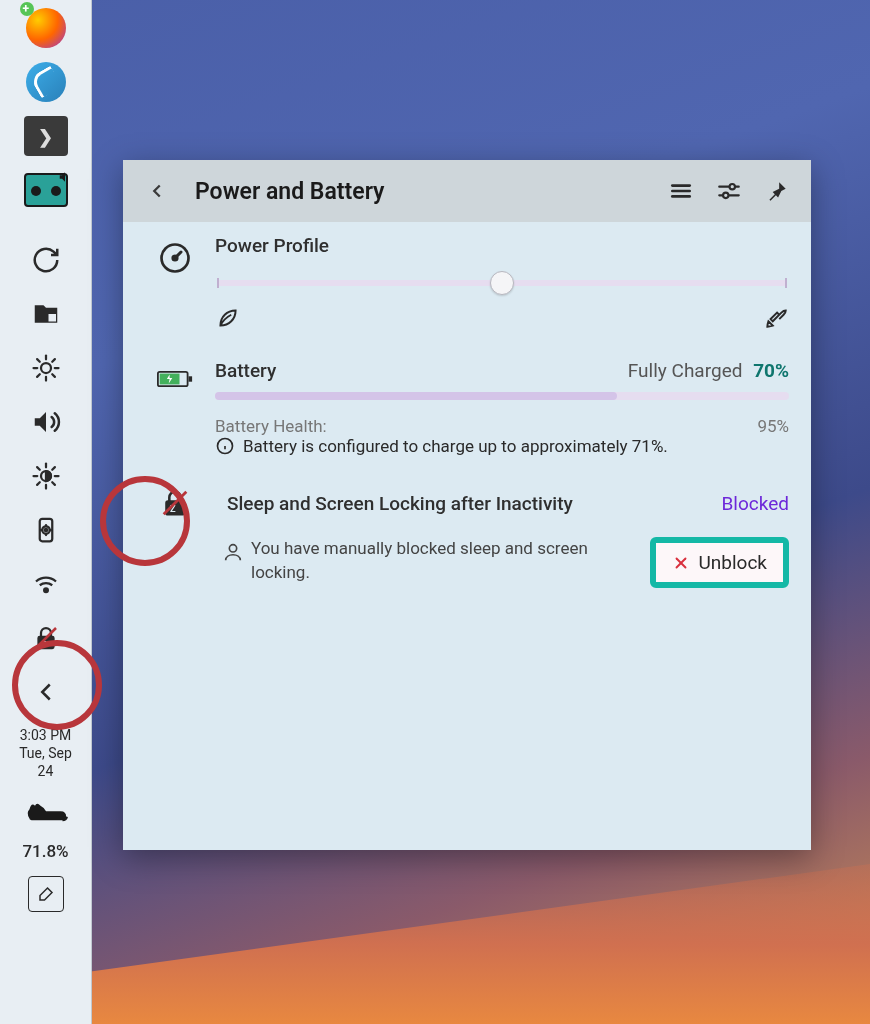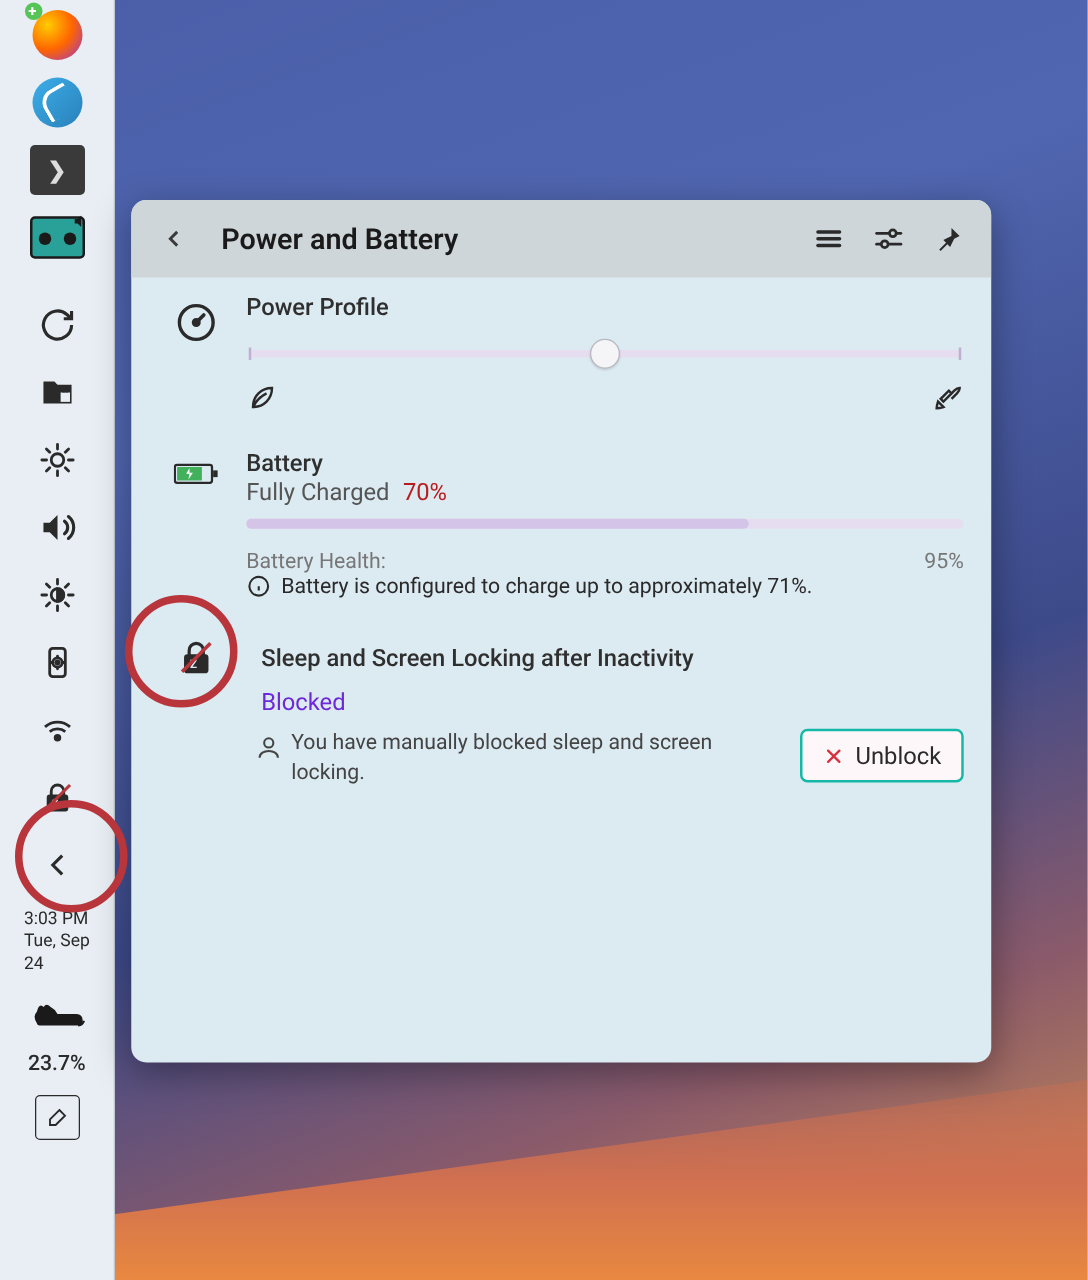--- a/index.html
+++ b/index.html
@@ -139,21 +139,21 @@
       width: 36px;
       height: 36px;
       display: flex;
       align-items: center;
       justify-content: center;
       color: #2a2a2a;
     }
     .sys-icon svg { width: 30px; height: 30px; }
     .taskbar-spacer { flex: 0 0 10px; }
     .taskbar-clock {
-      text-align: left;
+      text-align: center;
       font-size: 14px;
       line-height: 1.3;
       color: #2a2a2a;
       padding: 4px 0;
     }
     .taskbar-cat {
       width: 44px;
       height: 26px;
     }
     .taskbar-percent {
@@ -179,26 +179,26 @@
       position: absolute;
       border: 6px solid #b8363b;
       border-radius: 50%;
       pointer-events: none;
       z-index: 30;
     }
 
     
     .popup {
       position: absolute;
-      left: 105px;
+      left: 123px;
       top: 160px;
       width: 688px;
       height: 690px;
       background: #dceaf2;
-      border-radius: 12px;
+      border-radius: 0;
       box-shadow: 0 8px 30px rgba(0,0,0,0.35);
       overflow: hidden;
       z-index: 20;
     }
     .popup-header {
       height: 62px;
       background: #ced6da;
       display: flex;
       align-items: center;
       padding: 0 16px;
@@ -245,29 +245,28 @@
       font-size: 19px;
       color: #2f2f2f;
       font-weight: 500;
       margin-bottom: 14px;
     }
     .section-header-row {
       display: flex;
       justify-content: space-between;
       align-items: baseline;
       margin-bottom: 10px;
-      flex-direction: column;
     }
     .right-text {
       font-size: 19px;
       color: #555;
     }
     .right-text strong {
-      color: #b91c1c;
-      font-weight: 400;
+      color: #0f766e;
+      font-weight: 700;
       margin-left: 6px;
       text-align: right;
     }
 
     
     .slider {
       position: relative;
       height: 24px;
       margin: 6px 2px 10px;
     }
@@ -353,21 +352,21 @@
     .sleep-row-icon { display:flex; align-items:flex-start; justify-content:center; padding-top:4px;}
     .sleep-row-icon svg { width: 22px; height: 22px; color:#444;}
     .sleep-desc {
       font-size: 17px;
       color: #444;
       line-height: 1.4;
       max-width: 360px;
     }
     .unblock-btn {
       background: #fdf7f9;
-      border: 2px solid #14b8a6;
+      border: 6px solid #14b8a6;
       border-radius: 6px;
       padding: 8px 16px;
       font-size: 19px;
       color: #2a2a2a;
       display: flex;
       align-items: center;
       gap: 8px;
       cursor: pointer;
     }
     .unblock-btn svg {
@@ -511,21 +510,21 @@
     <div>Tue, Sep</div>
     <div>24</div>
   </div>
 
   <div class="taskbar-item" style="height:32px;margin-top:6px">
     <svg class="taskbar-cat" viewBox="0 0 48 28">
       <path d="M6 20 Q2 14 6 10 Q8 2 12 6 Q14 2 18 6 Q22 8 24 12 L40 12 Q46 12 46 18 Q46 22 42 22 L10 22 Q6 22 6 20 Z" fill="#1a1a1a"></path>
       <path d="M42 22 Q46 22 47 18" fill="none" stroke="#1a1a1a" stroke-width="2"></path>
     </svg>
   </div>
-  <div class="taskbar-percent">23.7%</div>
+  <div class="taskbar-percent">71.8%</div>
 
   <div class="taskbar-item">
     <div class="taskbar-edit">
       <svg viewBox="0 0 24 24" width="18" height="18" fill="none" stroke="#2a2a2a" stroke-width="2">
           <path d="M14 4l6 6-10 10H4v-6z"></path>
         </svg>
     </div>
   </div>
 </div>
 

